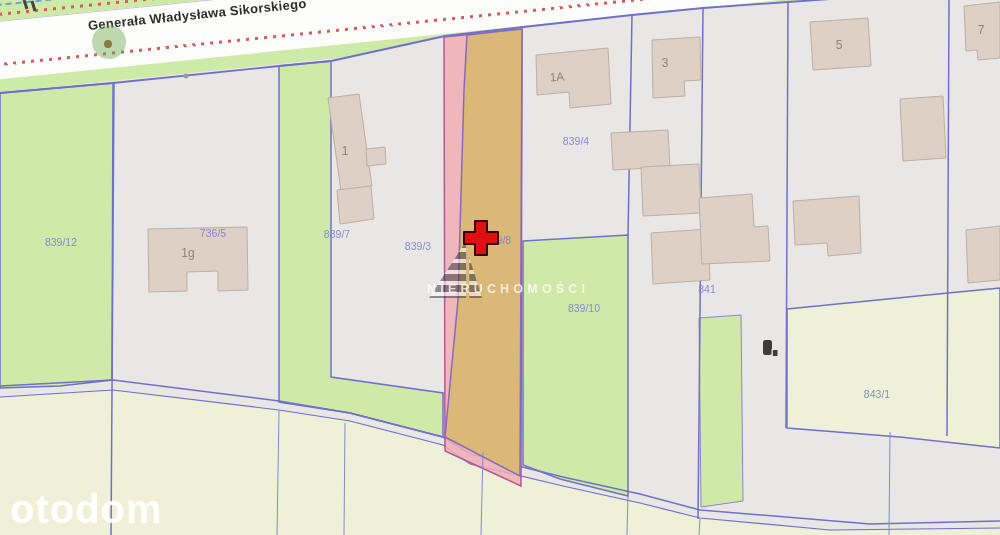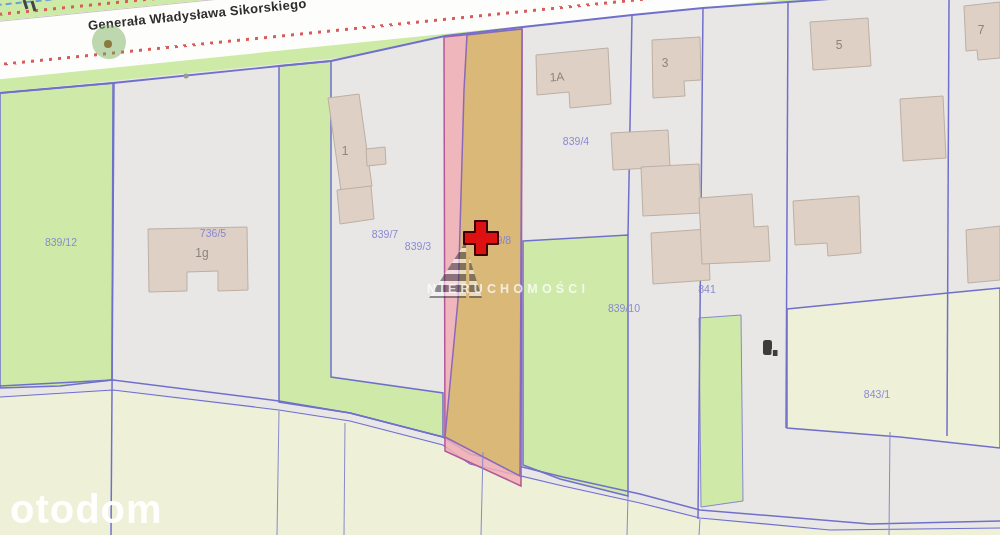--- a/index.html
+++ b/index.html
@@ -136,29 +136,29 @@
 
     <g>
       <rect x="763" y="340" width="9" height="15" rx="2.5" fill="#3c3c3c"></rect>
       <rect x="772.5" y="350" width="5" height="6" fill="#3c3c3c"></rect>
       <rect x="771.5" y="349" width="1.2" height="7" fill="#e9e8e6"></rect>
     </g>
   </svg>
 
   <div class="plabel" style="left:61px;top:242px;">839/12</div>
   <div class="plabel" style="left:213px;top:233px;">736/5</div>
-  <div class="plabel" style="left:337px;top:234px;margin-left:48px;">839/7</div>
+  <div class="plabel" style="left:337px;top:234px;">839/7</div>
   <div class="plabel" style="left:418px;top:246px;">839/3</div>
   <div class="plabel" style="left:498px;top:240px;">839/8</div>
   <div class="plabel" style="left:576px;top:121px;margin-top:20px;">839/4</div>
-  <div class="plabel" style="left:584px;top:308px;margin-left:40px;">839/10</div>
+  <div class="plabel" style="left:584px;top:308px;">839/10</div>
   <div class="plabel" style="left:707px;top:289px;">841</div>
   <div class="plabel" style="left:877px;top:394px;">843/1</div>
 
-  <div class="blabel" style="left:202px;top:253px;">1g</div>
+  <div class="blabel" style="left:188px;top:253px;">1g</div>
   <div class="blabel" style="left:345px;top:151px;">1</div>
   <div class="blabel" style="left:557px;top:77px;transform:translate(-50%,-50%) rotate(-4deg);">1A</div>
   <div class="blabel" style="left:665px;top:63px;">3</div>
   <div class="blabel" style="left:839px;top:45px;">5</div>
   <div class="blabel" style="left:981px;top:30px;">7</div>
 
   <svg id="marker" width="36" height="36" viewBox="0 0 36 36">
     <path d="M12,1 h12 v11 h11 v12 h-11 v11 h-12 v-11 H1 V12 h11 z" fill="#dd1111" stroke="#3d0000" stroke-width="2" stroke-linejoin="round"></path>
   </svg>
 

